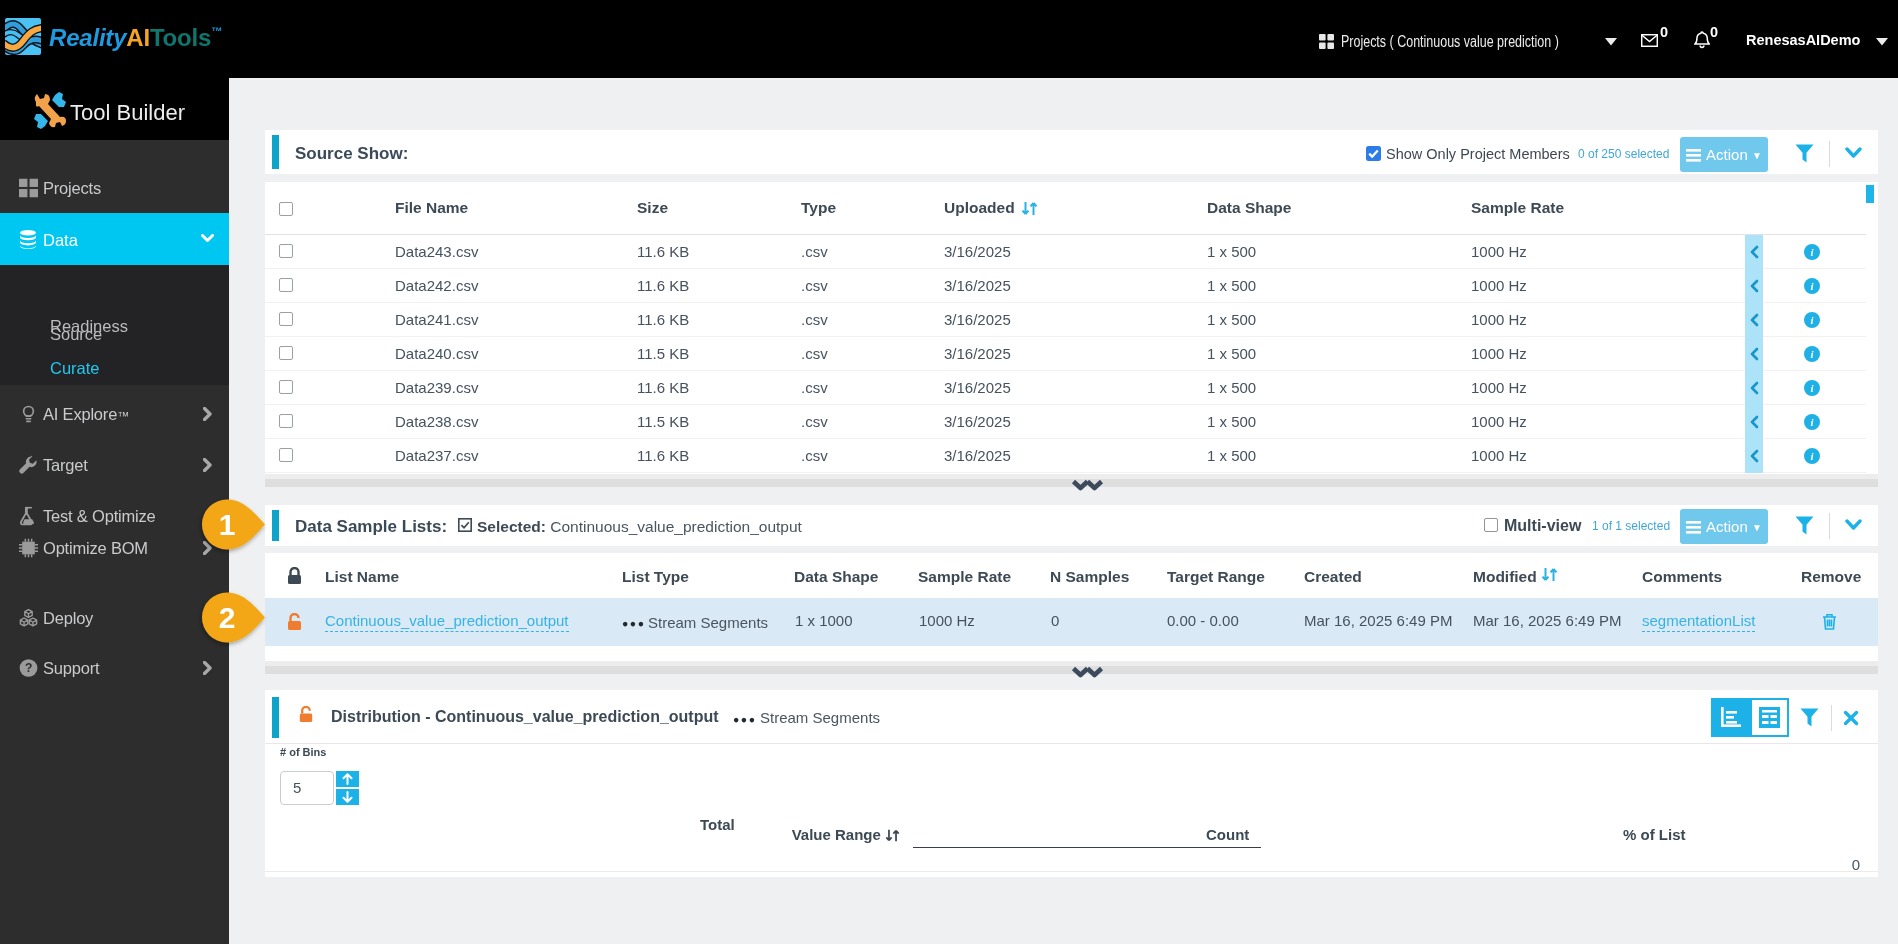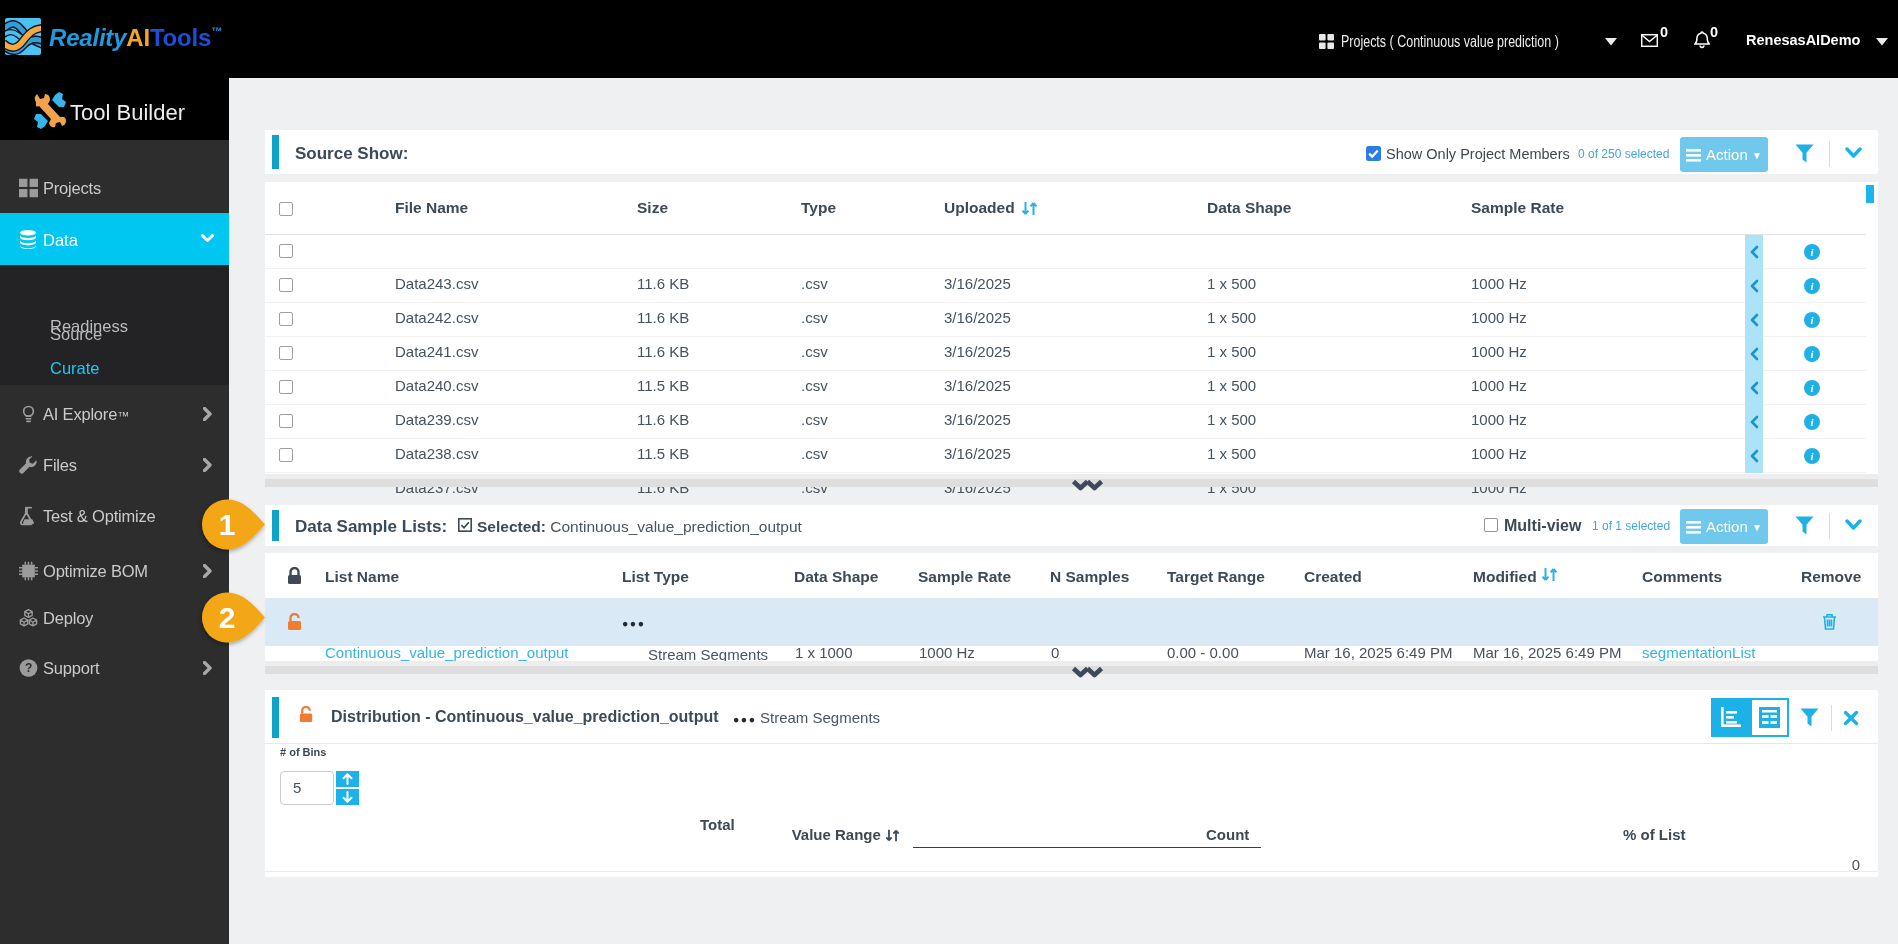--- a/index.html
+++ b/index.html
@@ -14,21 +14,21 @@
 .navrow .lbl { position:absolute; left:43px; top:50%; transform:translateY(-50%); }
 .navrow .ic { position:absolute; left:19px; top:50%; transform:translateY(-50%); width:19px; height:19px; }
 .navrow .chev { position:absolute; right:17px; top:50%; transform:translateY(-50%); width:9px; height:14px; }
 #datarow { left:0; top:213px; width:229px; height:52px; background:#00c6f2; color:#fff; font-size:16.5px; }
 #submenu { left:0; top:265px; width:229px; height:120px; background:#232325; }
 .subitem { left:50px; font-size:16.5px; color:#bbbcbe; }
 .card { background:#fff; }
 .cyanbar { position:absolute; width:7px; background:#0ea3c8; }
 .ptitle { position:absolute; font-size:17px; font-weight:bold; color:#3b4a59; }
 .hcell { position:absolute; font-size:15.5px; font-weight:bold; color:#3d4954; white-space:nowrap; }
-.cell { position:absolute; font-size:15px; color:#46525e; white-space:nowrap;margin-top:32px; }
+.cell { position:absolute; font-size:15px; color:#46525e; white-space:nowrap; }
 .graybar { position:absolute; left:265px; width:1613px; height:13px; background:#dedede; border-top:5px solid #ededee; }
 .actionbtn { position:absolute; width:88px; height:35px; background:#70c8ec; border-radius:3px; color:#fff; font-size:15px; text-align:center; line-height:35px; }
 .ck { position:absolute; width:14px; height:14px; border:1px solid #9aa0a6; border-radius:2px; background:#fff; }
 .bluesel { position:absolute; font-size:12px; color:#41a7d8; white-space:nowrap; }
 .vdiv { position:absolute; width:1px; height:26px; background:#d9dcde; }
 .link { color:#36b3e4; border-bottom:1px dashed #36b3e4; padding-bottom:2px; }
 </style>
 </head>
 <body>
 <div id="topbar" class="abs"></div>
@@ -86,35 +86,35 @@
   <span class="lbl">AI Explore<span style="font-size:12px;">™</span></span>
   <svg class="chev" viewBox="0 0 9 14">
       <path d="M1.5 1.5 L7 7 L1.5 12.5" fill="none" stroke="#a8a8a8" stroke-width="3.4" stroke-linecap="round" stroke-linejoin="round"></path>
     </svg>
 </div>
 
 <div class="abs navrow" style="top:440px;">
   <svg class="ic" viewBox="0 0 18 18">
       <path d="M11.5 1 a5 5 0 0 0 -4.8 6.4 L1 13 a2.4 2.4 0 0 0 3.4 3.4 L10 10.7 a5 5 0 0 0 6.4 -6.2 l-3.2 3.2 -2.9 -0.8 -0.8 -2.9 3.2 -3.2 a5 5 0 0 0 -1.2 -0.8 z" fill="#9b9b9b"></path>
     </svg>
-  <span class="lbl">Files</span>
+  <span class="lbl">Target</span>
   <svg class="chev" viewBox="0 0 9 14">
       <path d="M1.5 1.5 L7 7 L1.5 12.5" fill="none" stroke="#a8a8a8" stroke-width="3.4" stroke-linecap="round" stroke-linejoin="round"></path>
     </svg>
 </div>
 
 <div class="abs navrow" style="top:491px;padding-left:32px;">
   <svg class="ic" viewBox="0 0 18 18">
       <path d="M6.5 1 h5 M7.5 1.5 v5 l4.5 8 a1.8 1.8 0 0 1 -1.6 2.7 h-6.8 a1.8 1.8 0 0 1 -1.6 -2.7 l4.5 -8 v-5" fill="none" stroke="#9b9b9b" stroke-width="1.7" stroke-linecap="round"></path>
       <path d="M5.2 12 h7.3 l1.5 3 a1 1 0 0 1 -0.9 1.5 h-8.2 a1 1 0 0 1 -0.9 -1.5 z" fill="#9b9b9b"></path>
     </svg>
   <span class="lbl">Test &amp; Optimize</span>
 </div>
 
-<div class="abs navrow" style="top:546px;">
+<div class="abs navrow" style="top:523px;">
   <svg class="ic" viewBox="0 0 18 18">
       <rect x="3" y="3" width="12" height="12" fill="#9b9b9b"></rect>
       <g stroke="#9b9b9b" stroke-width="1.4">
         <path d="M6 0 v3 M9 0 v3 M12 0 v3 M6 15 v3 M9 15 v3 M12 15 v3 M0 6 h3 M0 9 h3 M0 12 h3 M15 6 h3 M15 9 h3 M15 12 h3"></path>
       </g>
     </svg>
   <span class="lbl">Optimize BOM</span>
   <svg class="chev" viewBox="0 0 9 14">
       <path d="M1.5 1.5 L7 7 L1.5 12.5" fill="none" stroke="#a8a8a8" stroke-width="3.4" stroke-linecap="round" stroke-linejoin="round"></path>
     </svg>
@@ -149,21 +149,21 @@
     <path d="M-2 12 C5 4 11 4 17 12 C23 20 29 24 38 27" stroke="#2e9fdb" stroke-width="5"></path>
     <path d="M-2 27 C5 35 12 35 18 28 C24 21 30 20 38 23" stroke="#11131c" stroke-width="8"></path>
     <path d="M-2 27 C5 35 12 35 18 28 C24 21 30 20 38 23" stroke="#2e9fdb" stroke-width="5"></path>
     <path d="M-2 17 C4 13 8 13 13 17 C16 19.5 18 21 22 21" stroke="#11131c" stroke-width="6.6"></path>
     <path d="M-2 17 C4 13 8 13 13 17 C16 19.5 18 21 22 21" stroke="#45bff2" stroke-width="3.8"></path>
     <path d="M-2 25 C6 32 12 31 18 23 C24 15 28 11 38 10" stroke="#11131c" stroke-width="8.4"></path>
     <path d="M-2 25 C6 32 12 31 18 23 C24 15 28 11 38 10" stroke="#f7a93f" stroke-width="5.6"></path>
   </g>
 </svg>
 <div class="abs" style="left:49px; top:24px; font-size:24px; font-weight:bold; letter-spacing:-0.2px;">
-  <span style="color:#1e9be0;font-style:italic;">Reality</span><span style="color:#f5a424;">AI</span><span style="color:#1d4ed8;margin-top:40px;">Tools</span><span style="color:#1e9be0; font-size:11px; vertical-align:11px;">™</span>
+  <span style="color:#1e9be0;font-style:italic;">Reality</span><span style="color:#f5a424;">AI</span><span style="color:#0f766e;margin-top:40px;">Tools</span><span style="color:#1e9be0; font-size:11px; vertical-align:11px;">™</span>
 </div>
 
 <svg class="abs" style="left:1319px; top:34px;" width="15" height="15" viewBox="0 0 15 15">
     <g fill="#e8e8e8">
       <rect x="0" y="0" width="6.6" height="6.6" rx="1"></rect>
       <rect x="8.4" y="0" width="6.6" height="6.6" rx="1"></rect>
       <rect x="0" y="8.4" width="6.6" height="6.6" rx="1"></rect>
       <rect x="8.4" y="8.4" width="6.6" height="6.6" rx="1"></rect>
     </g>
   </svg>

